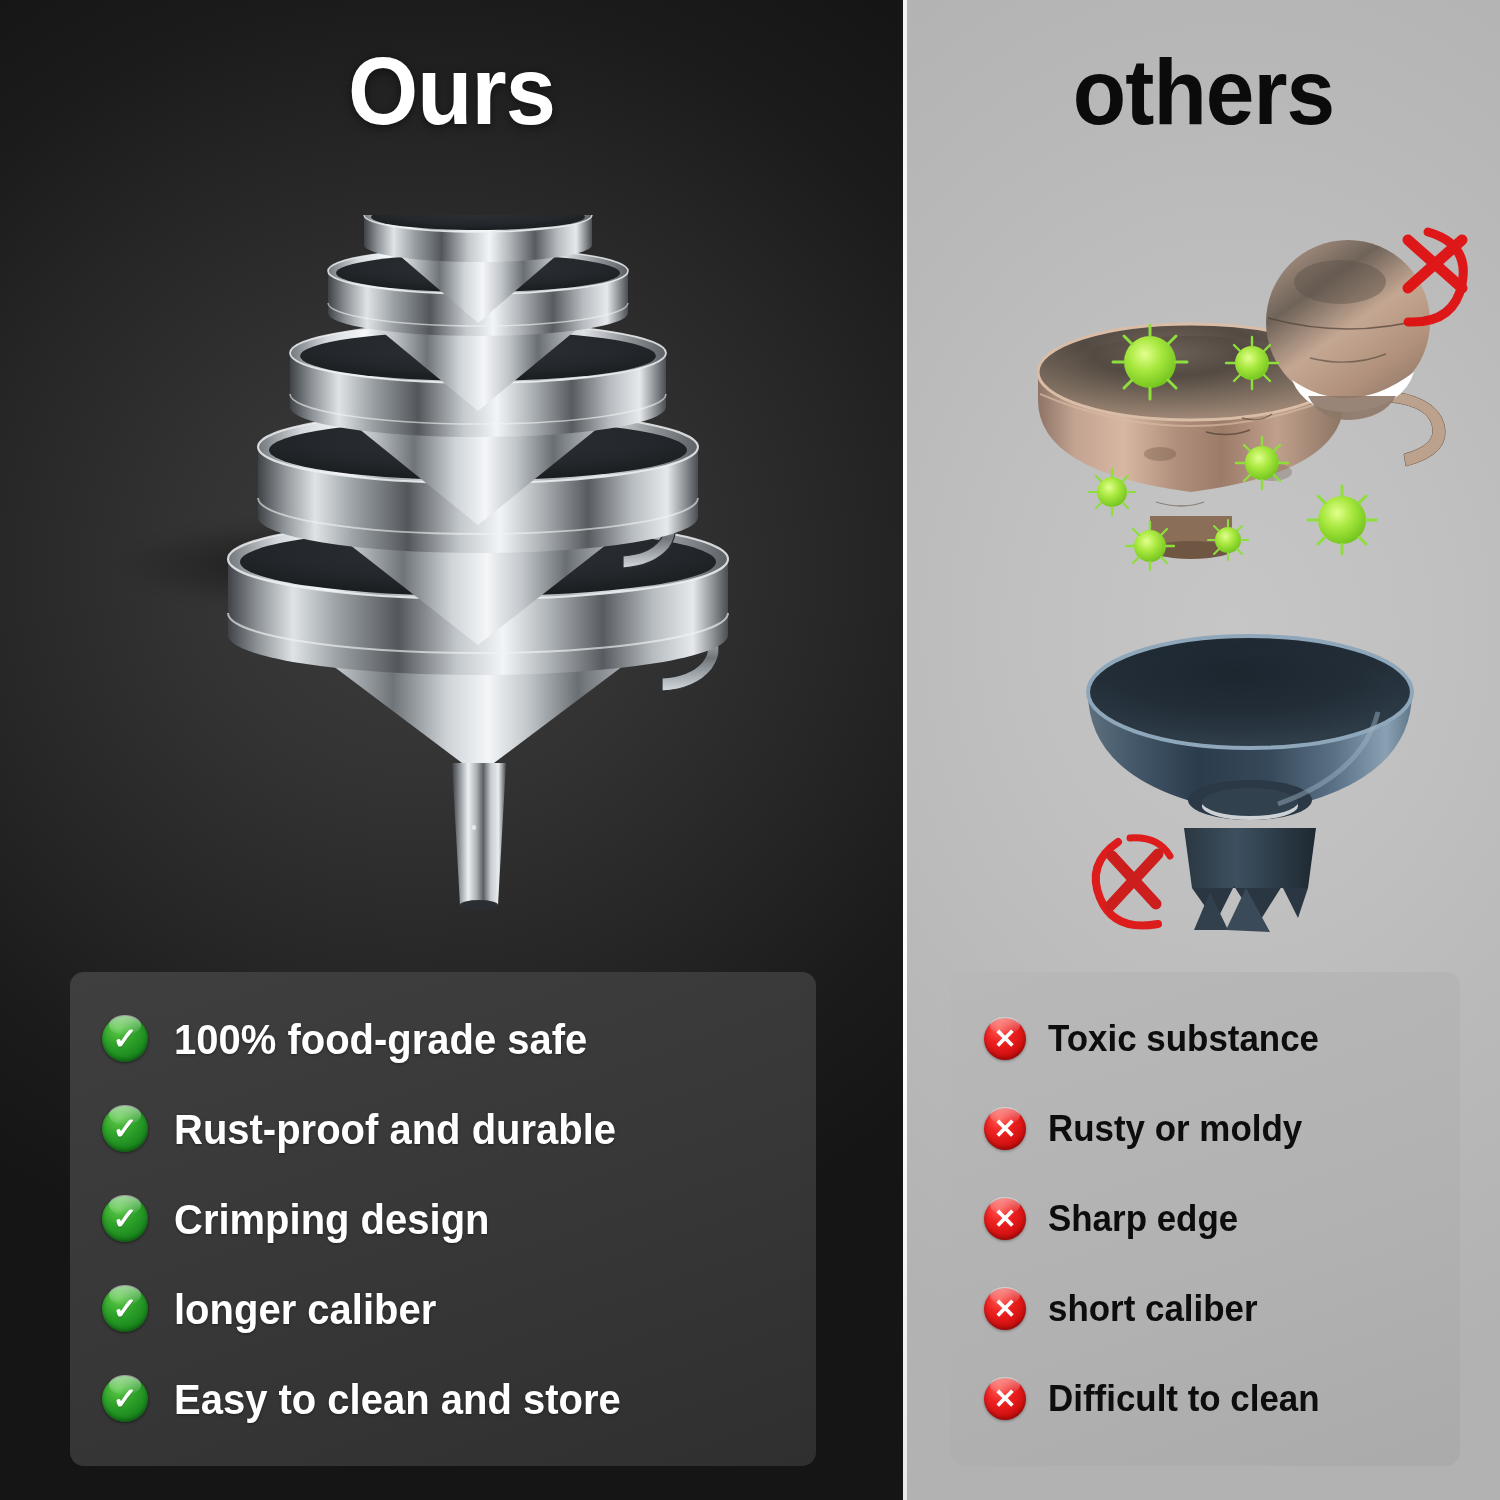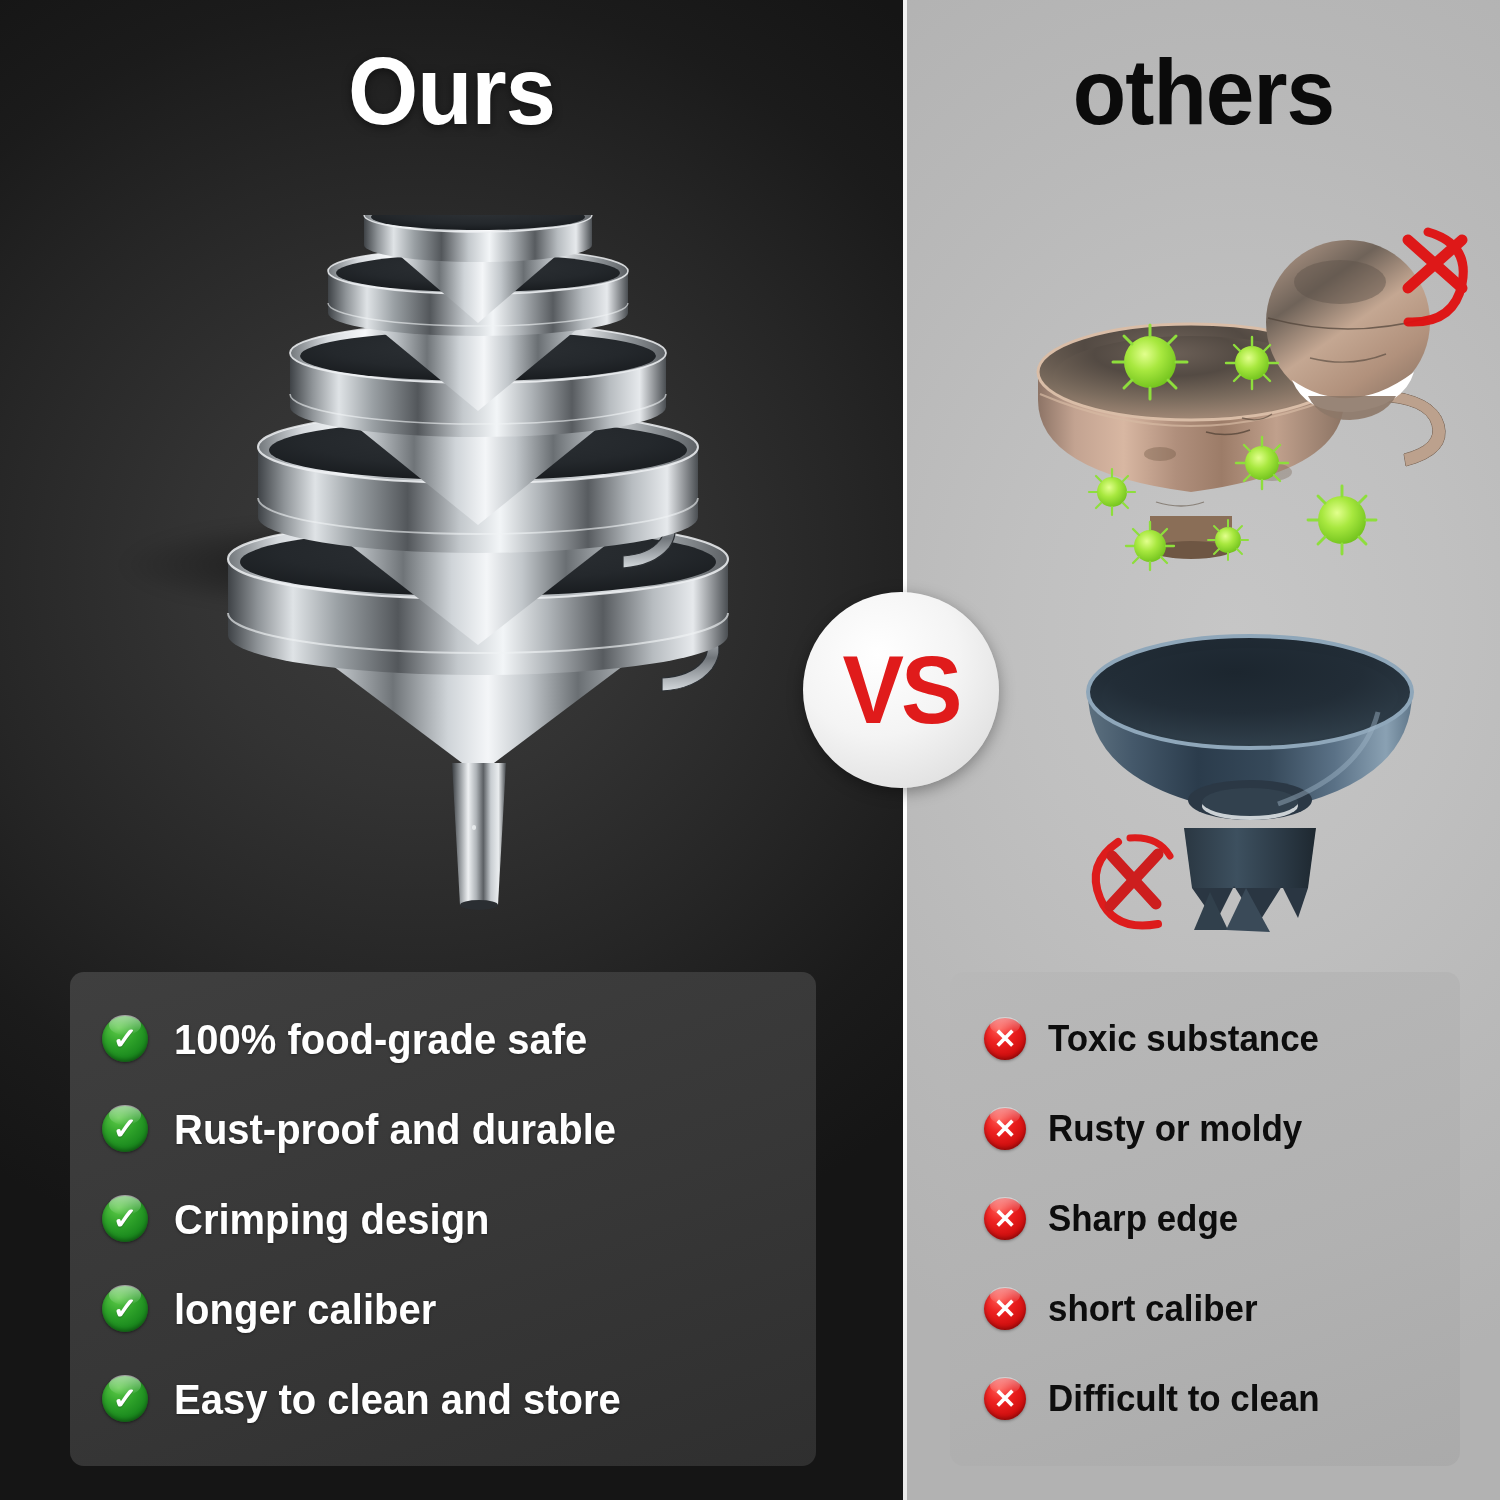--- a/index.html
+++ b/index.html
@@ -498,23 +498,20 @@
     </g>
 
     <g opacity="0.93">
       <path d="M58,212 q-32,22 -18,56 q14,34 58,26" fill="none" stroke="#e01010" stroke-width="8" stroke-linecap="round"></path>
       <path d="M70,208 q28,-2 40,18" fill="none" stroke="#e01010" stroke-width="7" stroke-linecap="round"></path>
       <line x1="52" y1="226" x2="96" y2="274" stroke="#cf1212" stroke-width="11" stroke-linecap="round"></line>
       <line x1="98" y1="224" x2="50" y2="276" stroke="#cf1212" stroke-width="11" stroke-linecap="round"></line>
     </g>
   </svg>
 
-  <div id="vs-badge">
-    <span id="vs-text">VS</span>
-  </div>
 
   <div class="feat-box" id="feat-box-left">
     <div class="feat-list" id="list-left">
         <div class="feat-row">
           <span class="badge-check">
             <span class="glyph">✓</span>
           </span>
           <span class="feat-label-left">100% food-grade safe</span>
         </div>
         <div class="feat-row">

